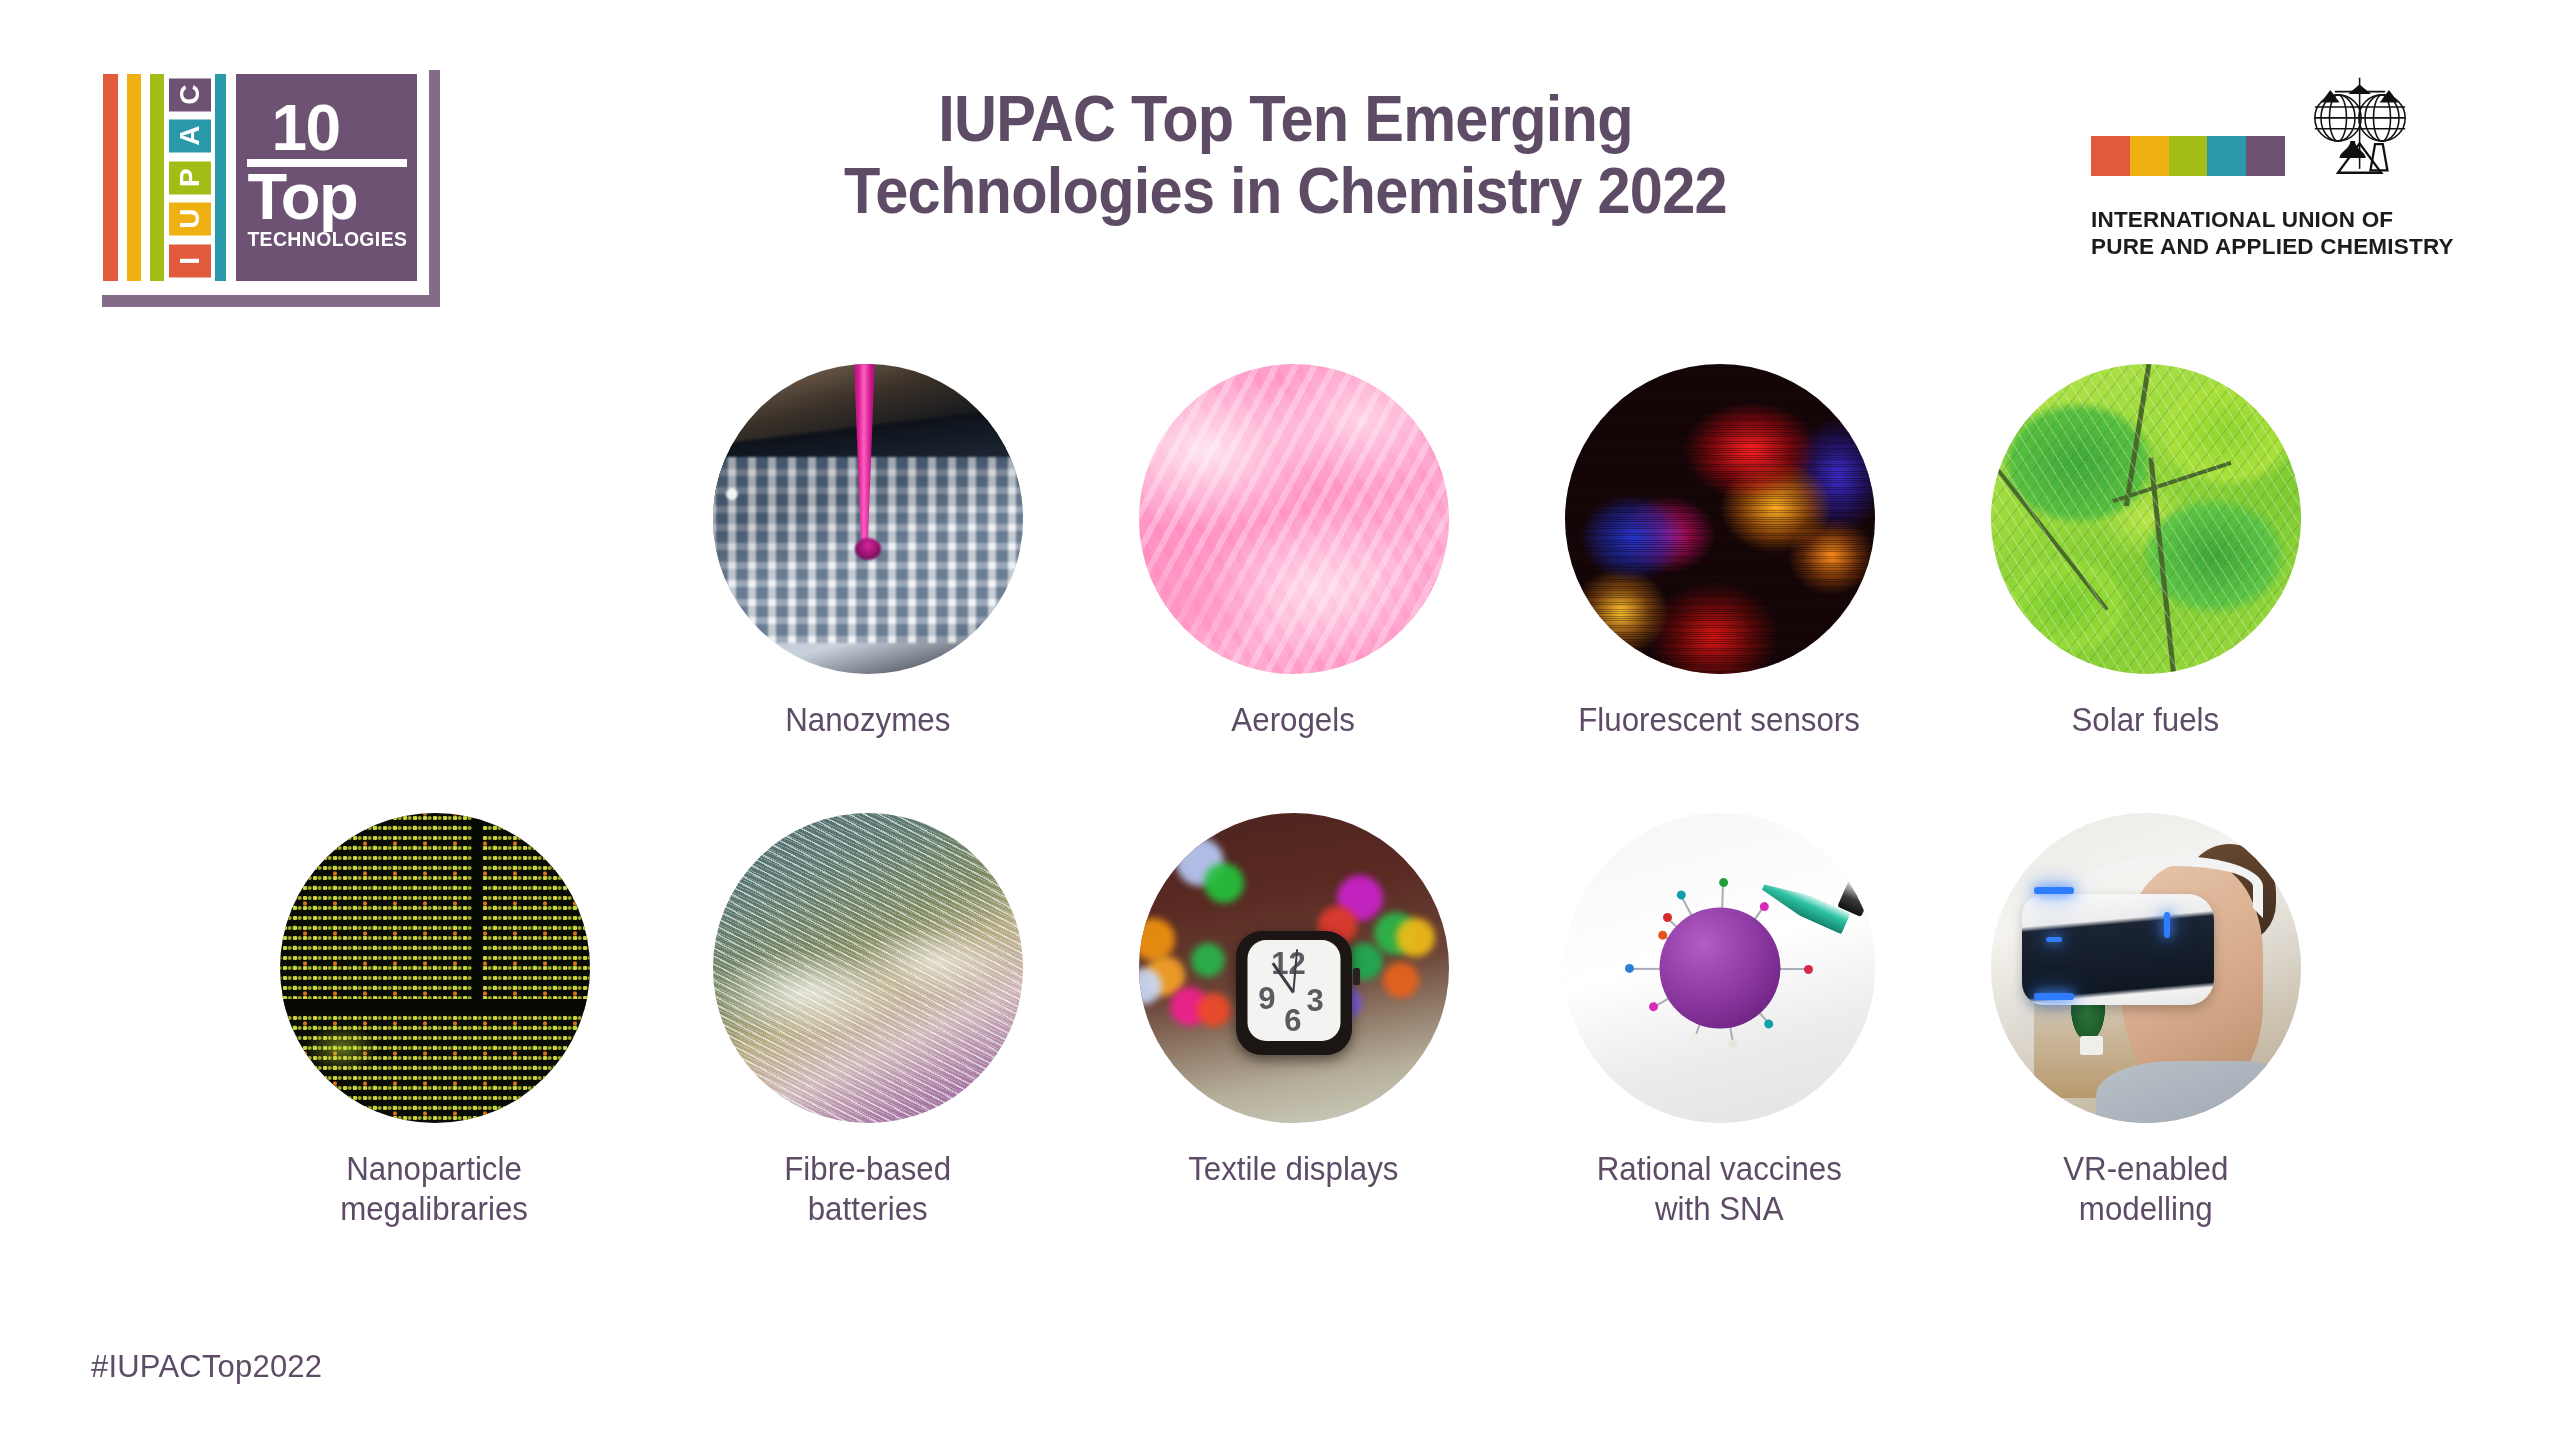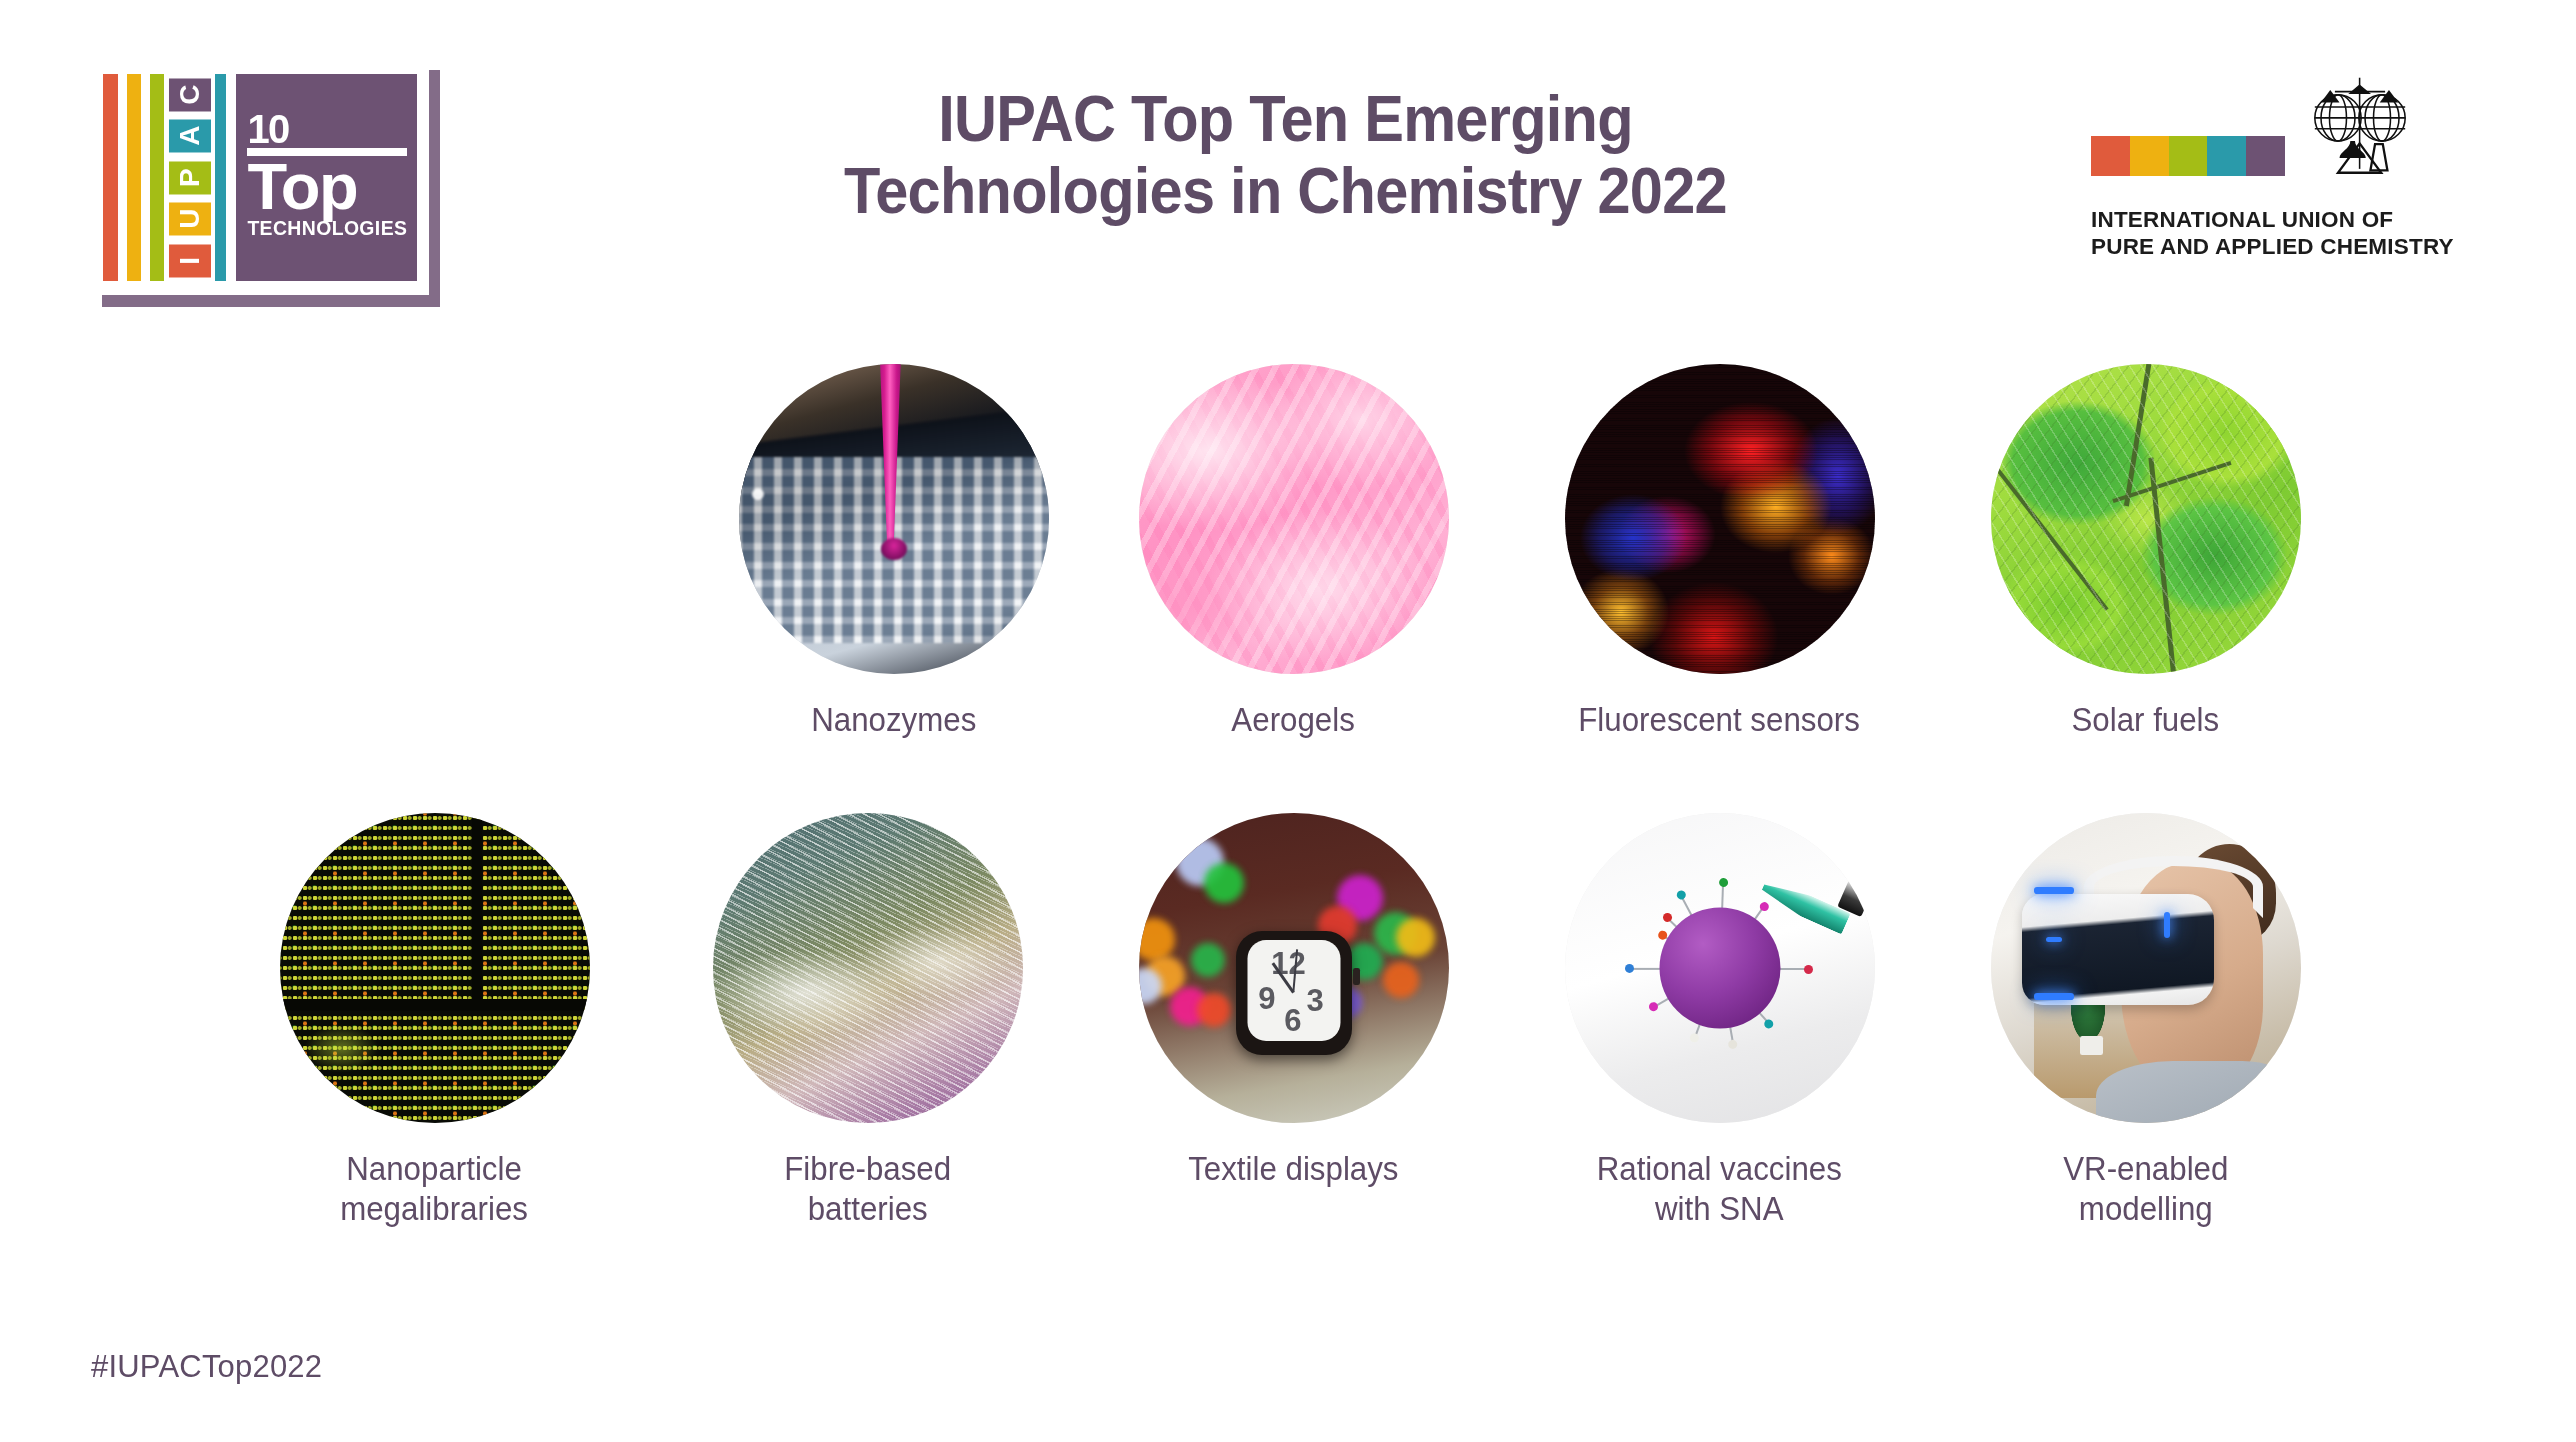--- a/index.html
+++ b/index.html
@@ -43,21 +43,21 @@
   .ltr-p { background:#a4bd16; }
   .ltr-u { background:#eeb111; }
   .ltr-i { background:#e05b3c; }
   .top10-sep { width:14.7px; height:100%; background:#2a9aaa; margin-left:8.5px; }
   .top10-panel {
     flex:1; margin-left:10px; background:#6d5273; color:#fff;
     display:flex; flex-direction:column; justify-content:center;
     padding:4.6px 9.3px 7.7px 11px;
   }
   .top10-num {
-    font-size:40px; font-weight:bold; line-height:.9; letter-spacing:-1.5px;
+    font-size:64px; font-weight:bold; line-height:.9; letter-spacing:-1.5px;margin-left:24px;
   }
   .top10-top {
     font-size:65px; font-weight:bold; line-height:.82; letter-spacing:-1.5px;
     margin-top:1.5px; border-top:8.5px solid #fff; padding-top:3.1px;
     display:inline-block;
   }
   .top10-tech {
     font-size:19.4px; font-weight:bold; letter-spacing:0.4px; margin-top:4.6px;
   }
 
@@ -392,21 +392,21 @@
         <div>PURE AND APPLIED CHEMISTRY</div>
       </div>
     </div>
   </div>
 
   <div class="grid">
 
     <div class="row">
 
 
-      <div class="cell" style="left:731px">
+      <div class="cell" style="left:705px">
         <div class="circle">
           <div class="art-nanozyme">
             <div class="rim"></div>
             <div class="plate"></div>
             <div class="tip"></div>
             <div class="drop"></div>
           </div>
         </div>
         <div class="caption">Nanozymes</div>
       </div>

